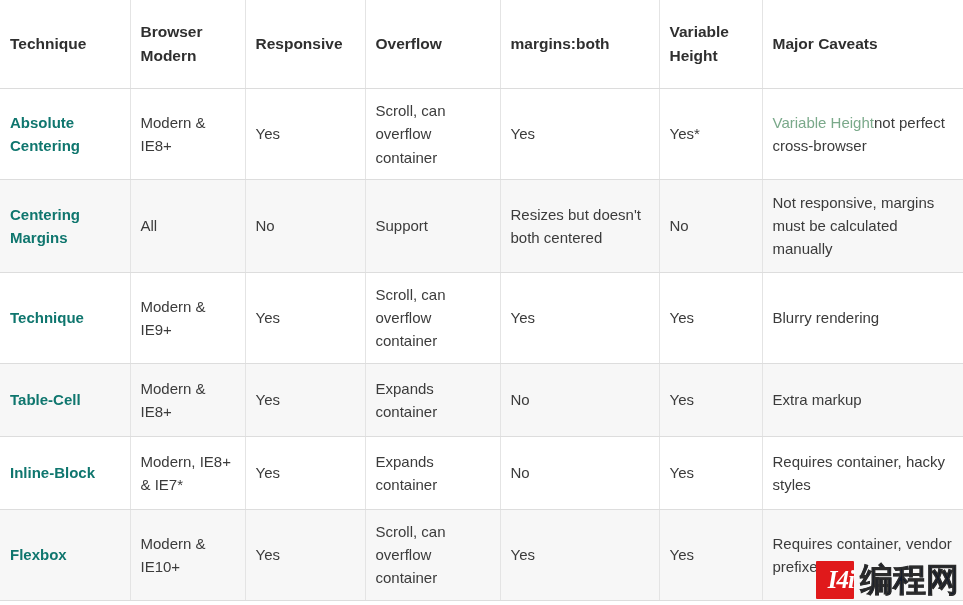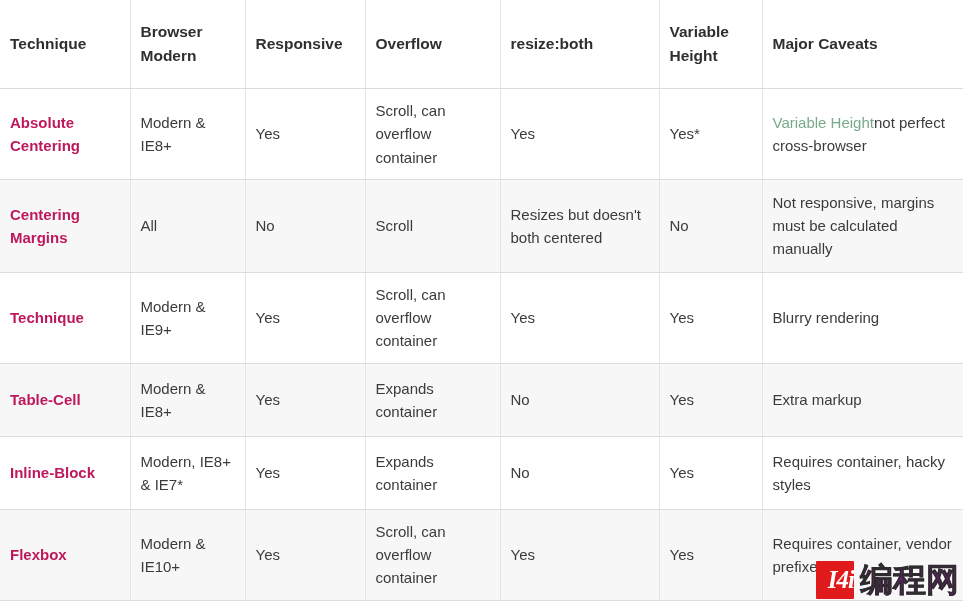--- a/index.html
+++ b/index.html
@@ -74,21 +74,21 @@
   table.compare tbody td {
     color: #3b3b3b;
     font-size: 15px;
   }
 
   td.technique-cell {
     font-weight: bold;
     font-size: 15px;
   }
   .technique-label {
-    color: #be185d;
+    color: #0f766e;
     font-weight: bold;
   }
 
   .caveat-link {
     color: #7aa98a;
   }
   .caveat-rest {
     color: #3b3b3b;
   }
 
@@ -123,21 +123,21 @@
     line-height: 38px;
     text-align: right;
     letter-spacing: -1px;
     border-radius: 1px;
   }
   .watermark .wm-text {
     font-family: "DejaVu Sans", sans-serif;
     font-weight: bold;
     font-size: 33px;
     line-height: 38px;
-    color: #701a75;
+    color: #0f172a;
     letter-spacing: 0px;
     -webkit-text-stroke: 0.6px #2c2c2c;
   }
 </style>
 </head>
 <body>
 
 <div class="table-wrap">
 
   <table class="compare">
@@ -149,42 +149,42 @@
       <col class="c-resize">
       <col class="c-varheight">
       <col class="c-caveats">
     </colgroup>
     <thead>
       <tr>
         <th>Technique</th>
         <th>Browser Modern</th>
         <th>Responsive</th>
         <th>Overflow</th>
-        <th>resize:both</th>
+        <th>margins:both</th>
         <th>Variable Height</th>
         <th>Major Caveats</th>
       </tr>
     </thead>
     <tbody>
 
       <tr class="row-even r0">
         <td class="technique-cell"><span class="technique-label">Absolute Centering</span></td>
         <td>Modern &amp; IE8+</td>
         <td>Yes</td>
         <td>Scroll, can overflow container</td>
         <td>Yes</td>
         <td>Yes*</td>
         <td><span class="caveat-link">Variable Height</span><span class="caveat-rest">not perfect cross-browser</span></td>
       </tr>
 
       <tr class="row-odd r1">
         <td class="technique-cell"><span class="technique-label">Centering Margins</span></td>
         <td>All</td>
         <td>No</td>
-        <td>Scroll</td>
+        <td>Support</td>
         <td>Resizes but doesn't both centered</td>
         <td>No</td>
         <td><span class="caveat-rest">Not responsive, margins must be calculated manually</span></td>
       </tr>
 
       <tr class="row-even r2">
         <td class="technique-cell"><span class="technique-label">Technique</span></td>
         <td>Modern &amp; IE9+</td>
         <td>Yes</td>
         <td>Scroll, can overflow container</td>

